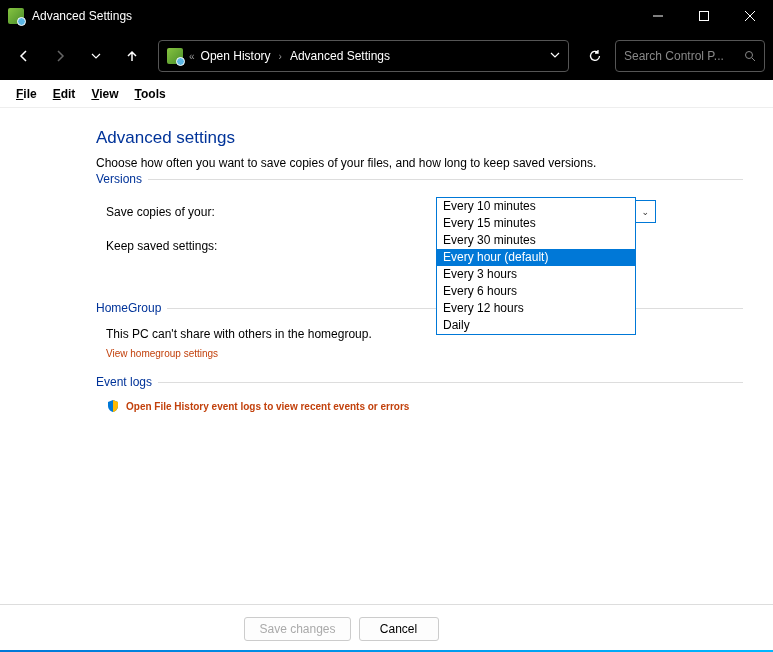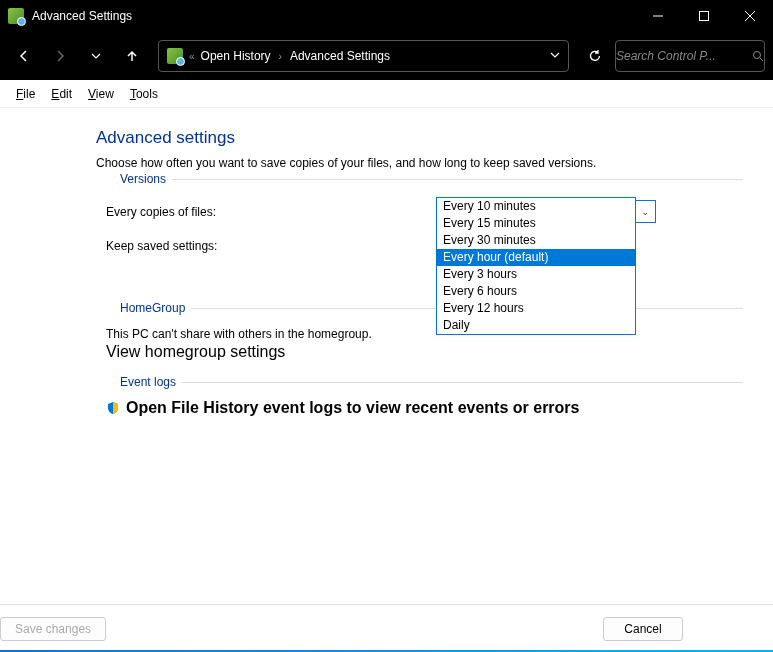--- a/index.html
+++ b/index.html
@@ -18,54 +18,54 @@
 .navbar { height: 48px; background: #000; display: flex; align-items: center; padding: 0 8px; gap: 4px; }
 .nav-btn { width: 32px; height: 32px; display: flex; align-items: center; justify-content: center; color: #fff; }
 .nav-btn.disabled { color: #666; }
 .addressbar { flex: 1; height: 32px; background: #000; border: 1px solid #555; border-radius: 4px; display: flex; align-items: center; padding: 0 8px; color: #fff; font-size: 12px; gap: 6px; margin: 0 6px; }
 .addr-icon { width: 16px; height: 16px; background: linear-gradient(135deg,#86c440,#4a8c2a); border-radius: 2px; position:relative; flex-shrink:0;}
 .addr-icon::after{content:''; position:absolute; width:7px; height:7px; background:#5cb6e4; border-radius:50%; right:-2px; bottom:-2px; border:1px solid #fff;}
 .addr-chevrons { color: #999; font-size: 10px;}
 .addr-sep { color: #999; font-size: 10px; padding: 0 2px;}
 .addr-dropdown { margin-left: auto; color:#fff; }
 .refresh-btn { width: 32px; height: 32px; display: flex; align-items: center; justify-content: center; color: #fff; }
-.searchbox { width: 150px; height: 32px; background: #000; border: 1px solid #555; border-radius: 4px; display: flex; align-items: center; padding: 0 0; color: #888; font-size: 12px; gap:6px;font-style:italic; }
+.searchbox { width: 150px; height: 32px; background: #000; border: 1px solid #555; border-radius: 4px; display: flex; align-items: center; padding: 0 8px; color: #888; font-size: 12px; gap:6px; }
 .searchbox span:first-child { flex:1; white-space:nowrap; overflow:hidden; text-overflow:ellipsis;}
 
 
 .menubar { height: 28px; background: #fff; display: flex; align-items: center; padding: 0 8px; font-size: 12px; color: #000; border-bottom: 1px solid #eee;}
-.menu-item { padding: 2px 8px; }
+.menu-item { padding: 2px 8px; font-weight: bold; }
 .menu-item u { text-decoration: underline; }
 
 
 .content { background: #fff; height: 534px; padding: 20px 30px 0 96px; color: #000; position: relative; }
 .page-title { color: #003399; font-size: 17px; font-weight: 400; margin-bottom: 8px; }
 .page-desc { font-size: 12px; margin-bottom: 2px; }
 
-.section-header { color: #003399; font-size: 12px; display: flex; align-items: center; margin-bottom: 10px; margin-left: 24px; }
+.section-header { color: #003399; font-size: 12px; display: flex; align-items: center; margin-bottom: 10px; }
 .section-header .line { flex: 1; height: 1px; background: #ddd; margin-left: 6px; }
 
 .field-row { display: flex; align-items: center; font-size: 12px; padding: 4px 0 4px 10px; }
 .field-label { width: 350px; }
 .combo { width: 200px; height: 23px; border: 1px solid #0078d7; background: #fff; display: flex; align-items: center; padding: 0 6px; font-size: 12px; position: relative; }
 .combo-arrow { margin-left: auto; color: #333; font-size: 9px;}
 
 .dropdown-list { position: absolute; left: 436px; top: 89px; width: 200px; background: #fff; border: 1px solid #0078d7; font-size: 12px; z-index: 10; }
 .dropdown-item { padding: 1px 6px; line-height: 15px; }
 .dropdown-item.selected { background: #0078d7; color: #fff; }
 
 .static-text { font-size: 12px; padding: 2px 0 2px 10px; }
-.link { color: #000000; font-size: 16px; padding: 0 0 0 10px; cursor: pointer; display:inline-block; }
+.link { color: #c2410c; font-size: 10px; padding: 0 0 0 10px; cursor: pointer; display:inline-block; }
 .link-row { display:flex; align-items:center; gap:6px; padding-left:10px; margin-top:2px;}
 .shield-icon { width: 14px; height: 14px; display:inline-block;}
 
 .sect { margin-bottom: 14px; }
 
 
-.footer { position: absolute; bottom: 0; left: 0; right: 0; height: 48px; background: #fff; border-top: 1px solid #ddd; display: flex; align-items: center; justify-content: space-between; padding: 0 90px 0 0; gap: 8px; }
+.footer { position: absolute; bottom: 0; left: 0; right: 0; height: 48px; background: #fff; border-top: 1px solid #ddd; display: flex; align-items: center; justify-content: center; padding: 0 90px 0 0; gap: 8px; }
 .btn { min-width: 80px; height: 24px; border: 1px solid #ccc; background: #fdfdfd; font-size: 12px; border-radius: 3px; padding: 0 14px; display:flex; align-items:center; justify-content:center;}
 .btn.disabled { color: #aaa; }
 
 
 .bottom-edge { position:absolute; bottom:0; left:0; right:0; height:2px; background: linear-gradient(90deg,#0078d7,#00b7ff);}
 </style>
 </head>
 <body>
 
 <div class="titlebar">
@@ -146,21 +146,21 @@
 <div class="content">
   <div class="page-title">Advanced settings</div>
   <div class="page-desc">Choose how often you want to save copies of your files, and how long to keep saved versions.</div>
 
   <div class="sect">
     <div class="section-header">
       <span>Versions</span>
         <div class="line"></div>
     </div>
     <div class="field-row">
-      <div class="field-label">Every copies of files:</div>
+      <div class="field-label">Save copies of your:</div>
       <div class="combo">
         <span>Every hour (default)</span>
         <span class="combo-arrow">⌄</span>
       </div>
     </div>
     <div class="field-row" style="margin-top:8px;">
       <div class="field-label">Keep saved settings:</div>
     </div>
 
     <div class="dropdown-list" id="dd">

